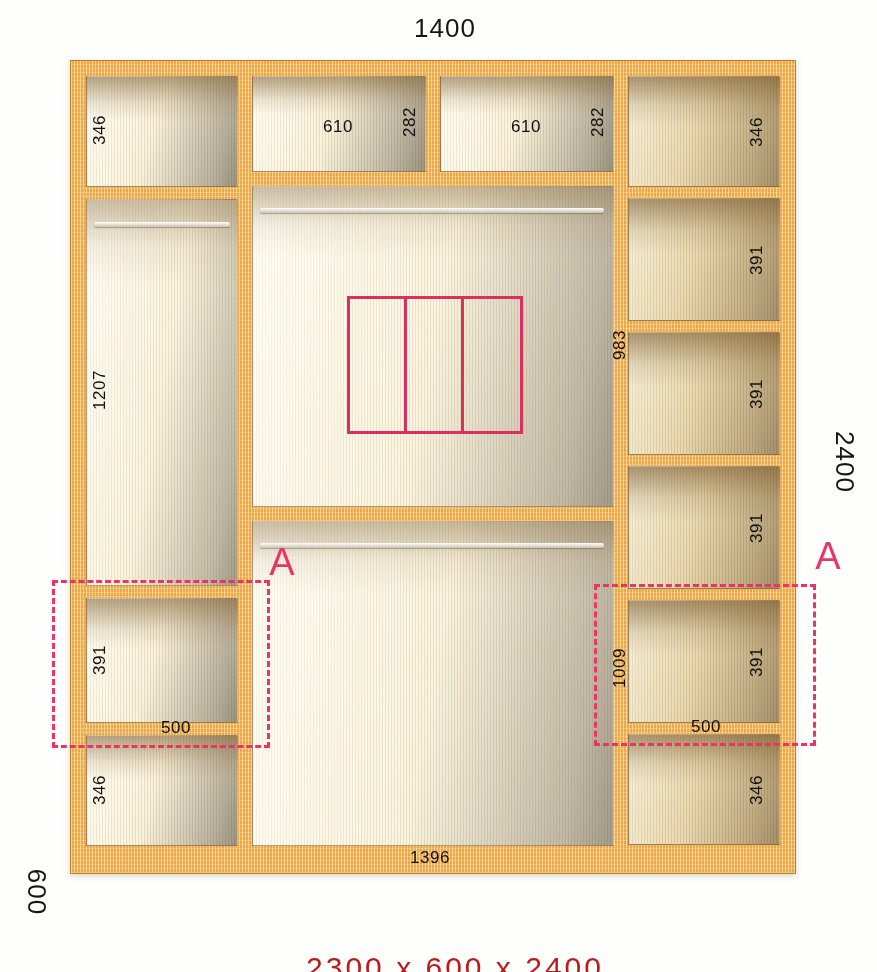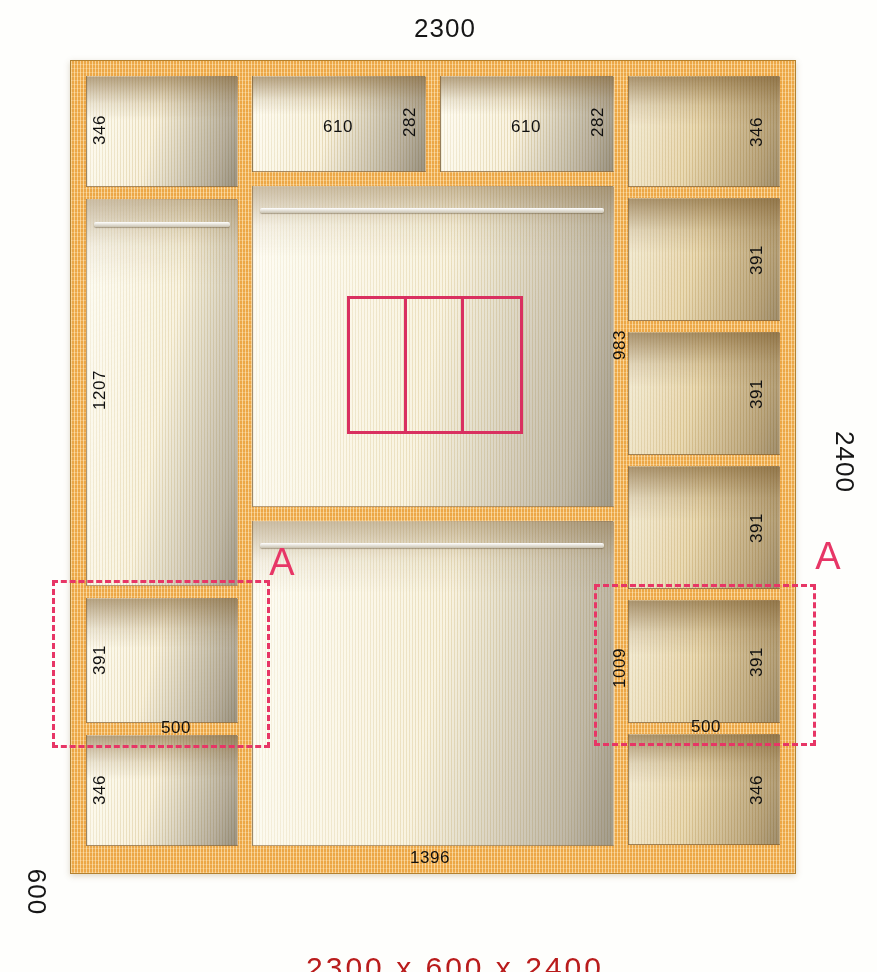--- a/index.html
+++ b/index.html
@@ -108,21 +108,21 @@
   <div id="drawer-symbol" style="left:347px; top:296px; width:170px; height:132px;">
     <div class="drawer-divider" style="left:54px;"></div>
     <div class="drawer-divider" style="left:111px;"></div>
   </div>
 
   <div class="dashed-a" style="left:52px; top:580px; width:212px; height:162px;"></div>
   <div class="a-mark" style="left:282px; top:562px;">A</div>
   <div class="dashed-a" style="left:594px; top:584px; width:216px; height:156px;"></div>
   <div class="a-mark" style="left:828px; top:556px;">A</div>
 
-  <div class="dim big h" style="left:445px; top:28px;">2300</div>
+  <div class="dim big h" style="left:445px; top:28px;">1400</div>
   <div class="dim big vcw" style="left:844px; top:462px;">2400</div>
   <div class="dim big vcw" style="left:36px; top:892px;">600</div>
 
   <div class="dim v" style="left:100px; top:130px;">346</div>
   <div class="dim v" style="left:100px; top:390px;">1207</div>
   <div class="dim v" style="left:100px; top:660px;">391</div>
   <div class="dim h" style="left:176px; top:728px;">500</div>
   <div class="dim v" style="left:100px; top:790px;">346</div>
 
   <div class="dim h" style="left:338px; top:127px;">610</div>

